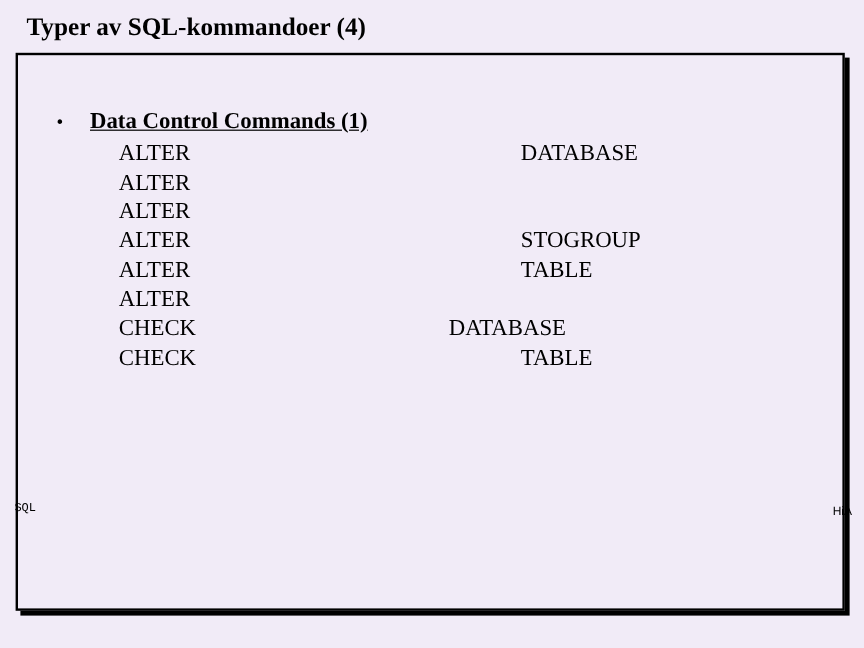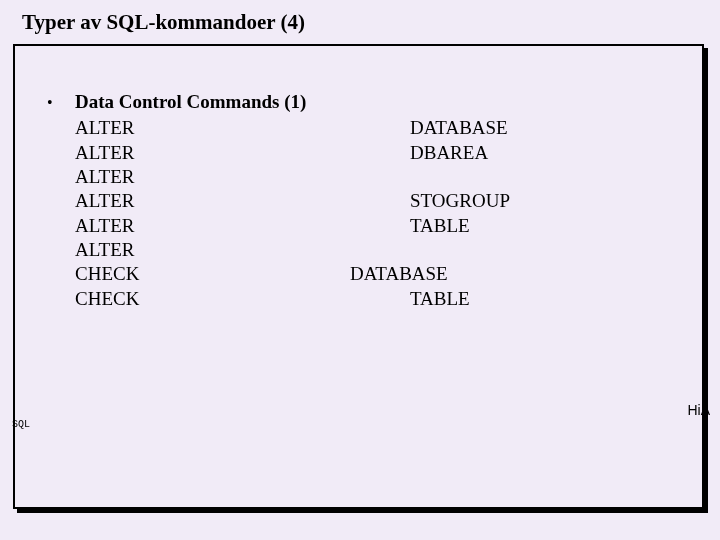--- a/index.html
+++ b/index.html
@@ -43,41 +43,42 @@
     align-items: baseline;
     margin-bottom: 2px;
   }
   .bullet-dot {
     width: 28px;
     text-align: left;
     font-size: 16px;
   }
   .section-heading {
     font-weight: bold;
+    text-decoration: underline;
   }
   .cmd-line {
     display: flex;
     padding-left: 28px;
   }
-  .col1 { width: 260px; flex: 0 0 260px; }
+  .col1 { width: 260px; flex: 0 0 260px; margin-left: 24px; }
   .col2 { width: 75px; flex: 0 0 75px; }
   .col3 { flex: 1; }
   .footer-left {
     position: absolute;
     left: 12px;
     bottom: 6px;
     font-size: 10px;
     font-family: Liberation Mono, monospace;
     color: #000;
   }
   .footer-right {
     position: absolute;
     right: 10px;
-    bottom: 18px;
-    font-size: 14px;
+    bottom: 4px;
+    font-size: 10px;
     font-family: Arial, sans-serif;
     color: #000;
     margin-left: 35px;
   }
 </style>
 </head>
 <body>
 
 <div class="slide">
   <div class="title">Typer av SQL-kommandoer (4)</div>
@@ -92,21 +93,20 @@
 
       <div id="cmd-list">
           <div class="cmd-line">
             <span class="col1">ALTER</span>
             <span class="col2"></span>
             <span class="col3">DATABASE</span>
           </div>
           <div class="cmd-line">
             <span class="col1">ALTER</span>
             <span class="col2"></span>
-            <span class="col3">DBAREA</span>
           </div>
           <div class="cmd-line">
             <span class="col1">ALTER</span>
             <span class="col2"></span>
           </div>
           <div class="cmd-line">
             <span class="col1">ALTER</span>
             <span class="col2"></span>
             <span class="col3">STOGROUP</span>
           </div>

